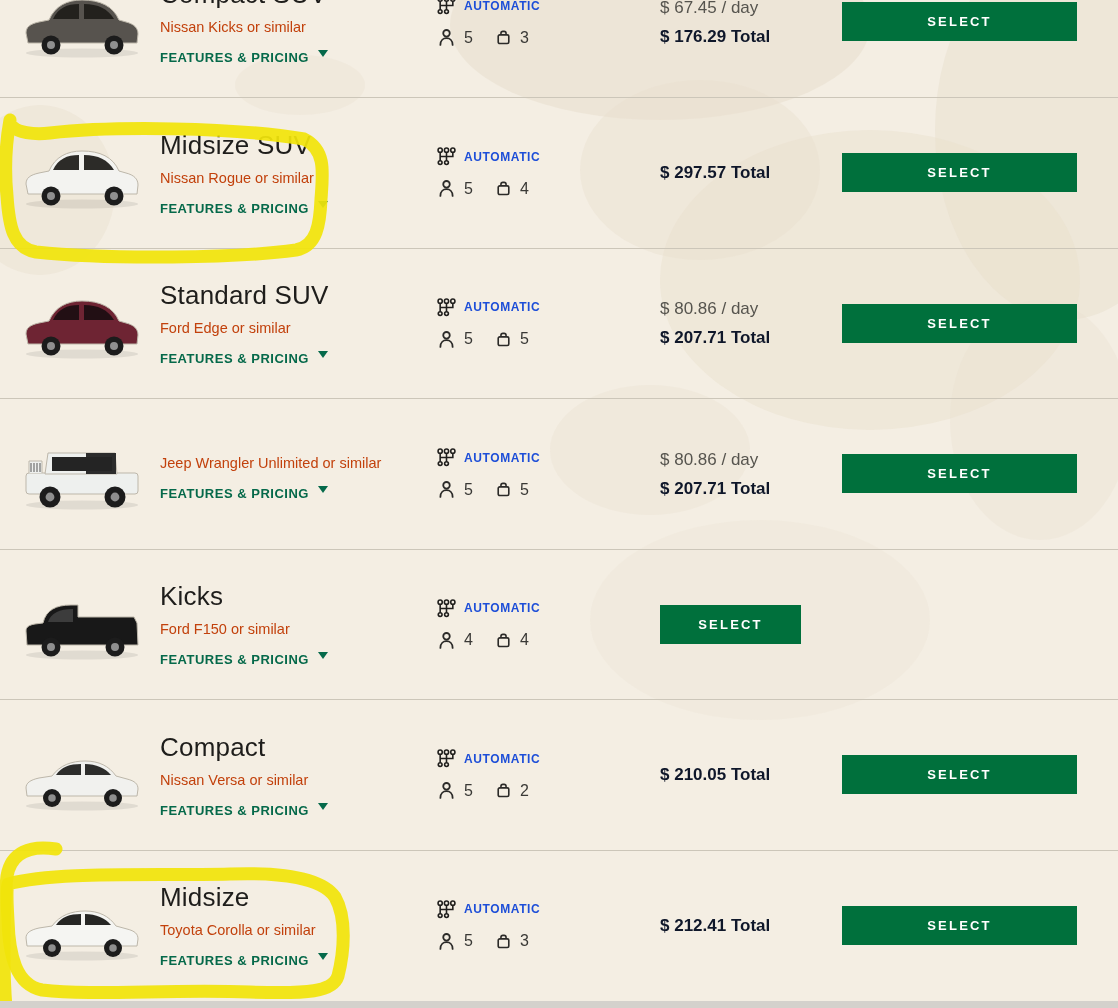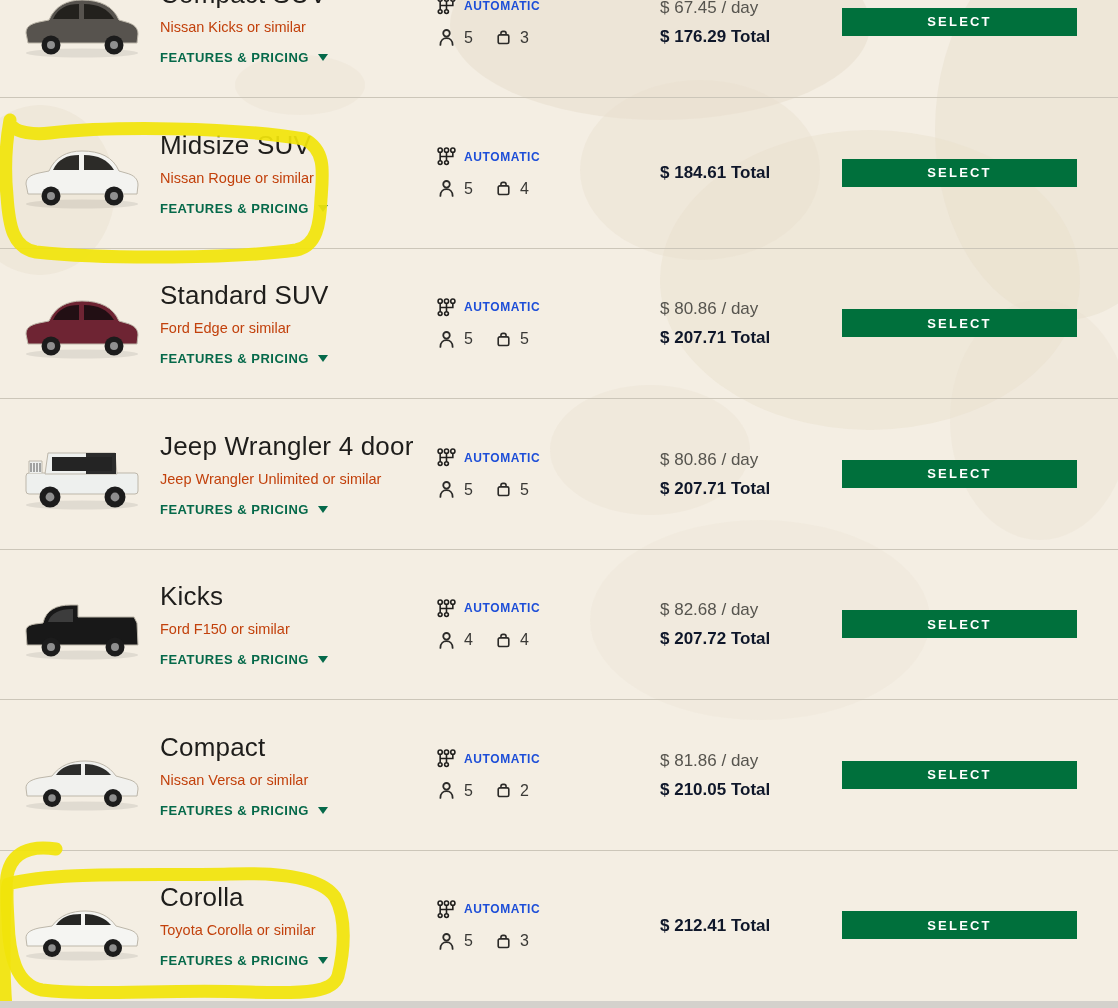--- a/index.html
+++ b/index.html
@@ -18,41 +18,41 @@
          position:relative; }
   .row + .row { border-top:1px solid #ccc6b9; }
   .row.truncated { height:97px; overflow:hidden; }
   .row.truncated > * { transform:translateY(-27px); }
 
   .car { width:128px; display:flex; justify-content:center; align-items:center; }
   .car svg { display:block; }
 
   .info .title { font-size:26px; font-weight:500; color:#1e1d1b; letter-spacing:0.2px; }
   .info .model { font-size:14.5px; color:#c2410c; margin-top:9px; }
-  .features { display:flex; align-items:center; gap:9px; margin-top:15px;
+  .features { display:flex; gap:9px; margin-top:15px;
               background:none; border:none; cursor:pointer;
               font-family:inherit; font-size:13px; font-weight:bold;
               color:#05694a; letter-spacing:0.5px; padding:0; }
   .chev { width:0; height:0; border-left:5.5px solid transparent;
           border-right:5.5px solid transparent; border-top:7px solid #05694a; }
 
   .specs { font-size:0; }
   .spec-line { display:flex; align-items:center; margin-bottom:13px; }
   .spec-line:last-child { margin-bottom:0; }
   .trans-label { font-size:12px; font-weight:bold; color:#1d4ed8; letter-spacing:0.6px; margin-left:8px; }
   .count { font-size:16px; color:#3a3936; margin-left:8px; }
   .gap { width:22px; }
   .spec-icon svg { display:block; }
 
   .pricing { line-height:29px; }
   .pricing .day { font-size:17px; color:#56544e; }
   .pricing .total { font-size:17px; font-weight:bold; color:#0f172a; }
 
   .cta { display:flex; justify-content:flex-end; padding-right:41px; }
-  .select { width:235px; height:28px; background:#00703c; border:none; cursor:pointer;
+  .select { width:235px; height:39px; background:#00703c; border:none; cursor:pointer;
             color:#ffffff; font-family:inherit; font-size:13px; font-weight:bold;
             letter-spacing:2.2px; }
 
   .annotations { position:absolute; inset:0; z-index:3; pointer-events:none; }
   .annotations path { fill:none; stroke:#f1e40b; stroke-width:13;
                       stroke-linecap:round; stroke-linejoin:round; opacity:0.93; }
 
   .bottom-bar { position:absolute; left:0; right:0; bottom:0; height:7px;
                 background:#d4d1cc; z-index:4; }
 </style>
@@ -191,21 +191,21 @@
             <svg width="17" height="17" viewBox="0 0 18 18" fill="none" stroke="#2b2a28" stroke-width="1.7" stroke-linejoin="round">
               <path d="M6.3 6.2 V4.6 C6.3 3.4 7.2 2.5 8.4 2.5 H9.6 C10.8 2.5 11.7 3.4 11.7 4.6 V6.2"></path>
               <rect x="3.4" y="6.2" width="11.2" height="9.2" rx="1.6"></rect>
             </svg>
           </span>
           <span class="count">4</span>
         </div>
       </div>
 
       <div class="pricing">
-        <div class="total">$ 184.61 Total</div>
+        <div class="total">$ 297.57 Total</div>
       </div>
 
       <div class="cta">
         <button class="select">SELECT</button>
       </div>
     </div>
       <div class="row">
       <div class="car">
           <svg width="128" height="74" viewBox="0 0 128 74">
             <ellipse cx="64" cy="68" rx="56" ry="4.5" fill="rgba(0,0,0,0.08)"></ellipse>
@@ -281,21 +281,20 @@
     <path d="M11 36 V24 H24 V36" fill="#eef0ee" stroke="#bdb7aa" stroke-width="1"></path>
     <path d="M13 26 V35 M16 26 V35 M19 26 V35 M22 26 V35" stroke="#555" stroke-width="1"></path>
     <circle cx="32" cy="60" r="10.5" fill="#1c1c1c"></circle>
             <circle cx="32" cy="60" r="4.41" fill="#8f8f8f"></circle>
             <circle cx="97" cy="60" r="10.5" fill="#1c1c1c"></circle>
             <circle cx="97" cy="60" r="4.41" fill="#8f8f8f"></circle>
           </svg>
         </div>
 
       <div class="info">
-        <div class="title">Jeep Wrangler 4 door</div>
         <div class="model">Jeep Wrangler Unlimited or similar</div>
         <button class="features">
           <span>FEATURES &amp; PRICING</span>
           <span class="chev"></span>
         </button>
       </div>
 
       <div class="specs">
         <div class="spec-line">
           <span class="spec-icon">
@@ -386,24 +385,20 @@
           <span class="spec-icon">
             <svg width="17" height="17" viewBox="0 0 18 18" fill="none" stroke="#2b2a28" stroke-width="1.7" stroke-linejoin="round">
               <path d="M6.3 6.2 V4.6 C6.3 3.4 7.2 2.5 8.4 2.5 H9.6 C10.8 2.5 11.7 3.4 11.7 4.6 V6.2"></path>
               <rect x="3.4" y="6.2" width="11.2" height="9.2" rx="1.6"></rect>
             </svg>
           </span>
           <span class="count">4</span>
         </div>
       </div>
 
-      <div class="pricing">
-        <div class="day">$ 82.68 / day</div>
-        <div class="total">$ 207.72 Total</div>
-      </div>
 
       <div class="cta">
         <button class="select">SELECT</button>
       </div>
     </div>
       <div class="row">
       <div class="car">
           <svg width="128" height="74" viewBox="0 0 128 74">
             <ellipse cx="64" cy="68" rx="56" ry="4.5" fill="rgba(0,0,0,0.08)"></ellipse>
     <path d="M9 58 L8 50 C8 45 12 42 21 40 L34 38 C42 27 54 23 67 23 C81 23 91 28 98 38 L109 41 C117 43 120 46 120 51 L119 58 Z" fill="#f1f1ee" stroke="#bdb7aa" stroke-width="1"></path>
@@ -452,21 +447,20 @@
             <svg width="17" height="17" viewBox="0 0 18 18" fill="none" stroke="#2b2a28" stroke-width="1.7" stroke-linejoin="round">
               <path d="M6.3 6.2 V4.6 C6.3 3.4 7.2 2.5 8.4 2.5 H9.6 C10.8 2.5 11.7 3.4 11.7 4.6 V6.2"></path>
               <rect x="3.4" y="6.2" width="11.2" height="9.2" rx="1.6"></rect>
             </svg>
           </span>
           <span class="count">2</span>
         </div>
       </div>
 
       <div class="pricing">
-        <div class="day">$ 81.86 / day</div>
         <div class="total">$ 210.05 Total</div>
       </div>
 
       <div class="cta">
         <button class="select">SELECT</button>
       </div>
     </div>
       <div class="row">
       <div class="car">
           <svg width="128" height="74" viewBox="0 0 128 74">
@@ -475,21 +469,21 @@
     <path d="M38 37 C43 29 52 26 63 26 L63 37 Z" fill="#262624"></path>
     <path d="M67 37 L67 26 C78 26 87 30 93 37 Z" fill="#262624"></path>
     <circle cx="34" cy="60" r="9" fill="#1c1c1c"></circle>
             <circle cx="34" cy="60" r="3.78" fill="#8f8f8f"></circle>
             <circle cx="95" cy="60" r="9" fill="#1c1c1c"></circle>
             <circle cx="95" cy="60" r="3.78" fill="#8f8f8f"></circle>
           </svg>
         </div>
 
       <div class="info">
-        <div class="title">Corolla</div>
+        <div class="title">Midsize</div>
         <div class="model">Toyota Corolla or similar</div>
         <button class="features">
           <span>FEATURES &amp; PRICING</span>
           <span class="chev"></span>
         </button>
       </div>
 
       <div class="specs">
         <div class="spec-line">
           <span class="spec-icon">

